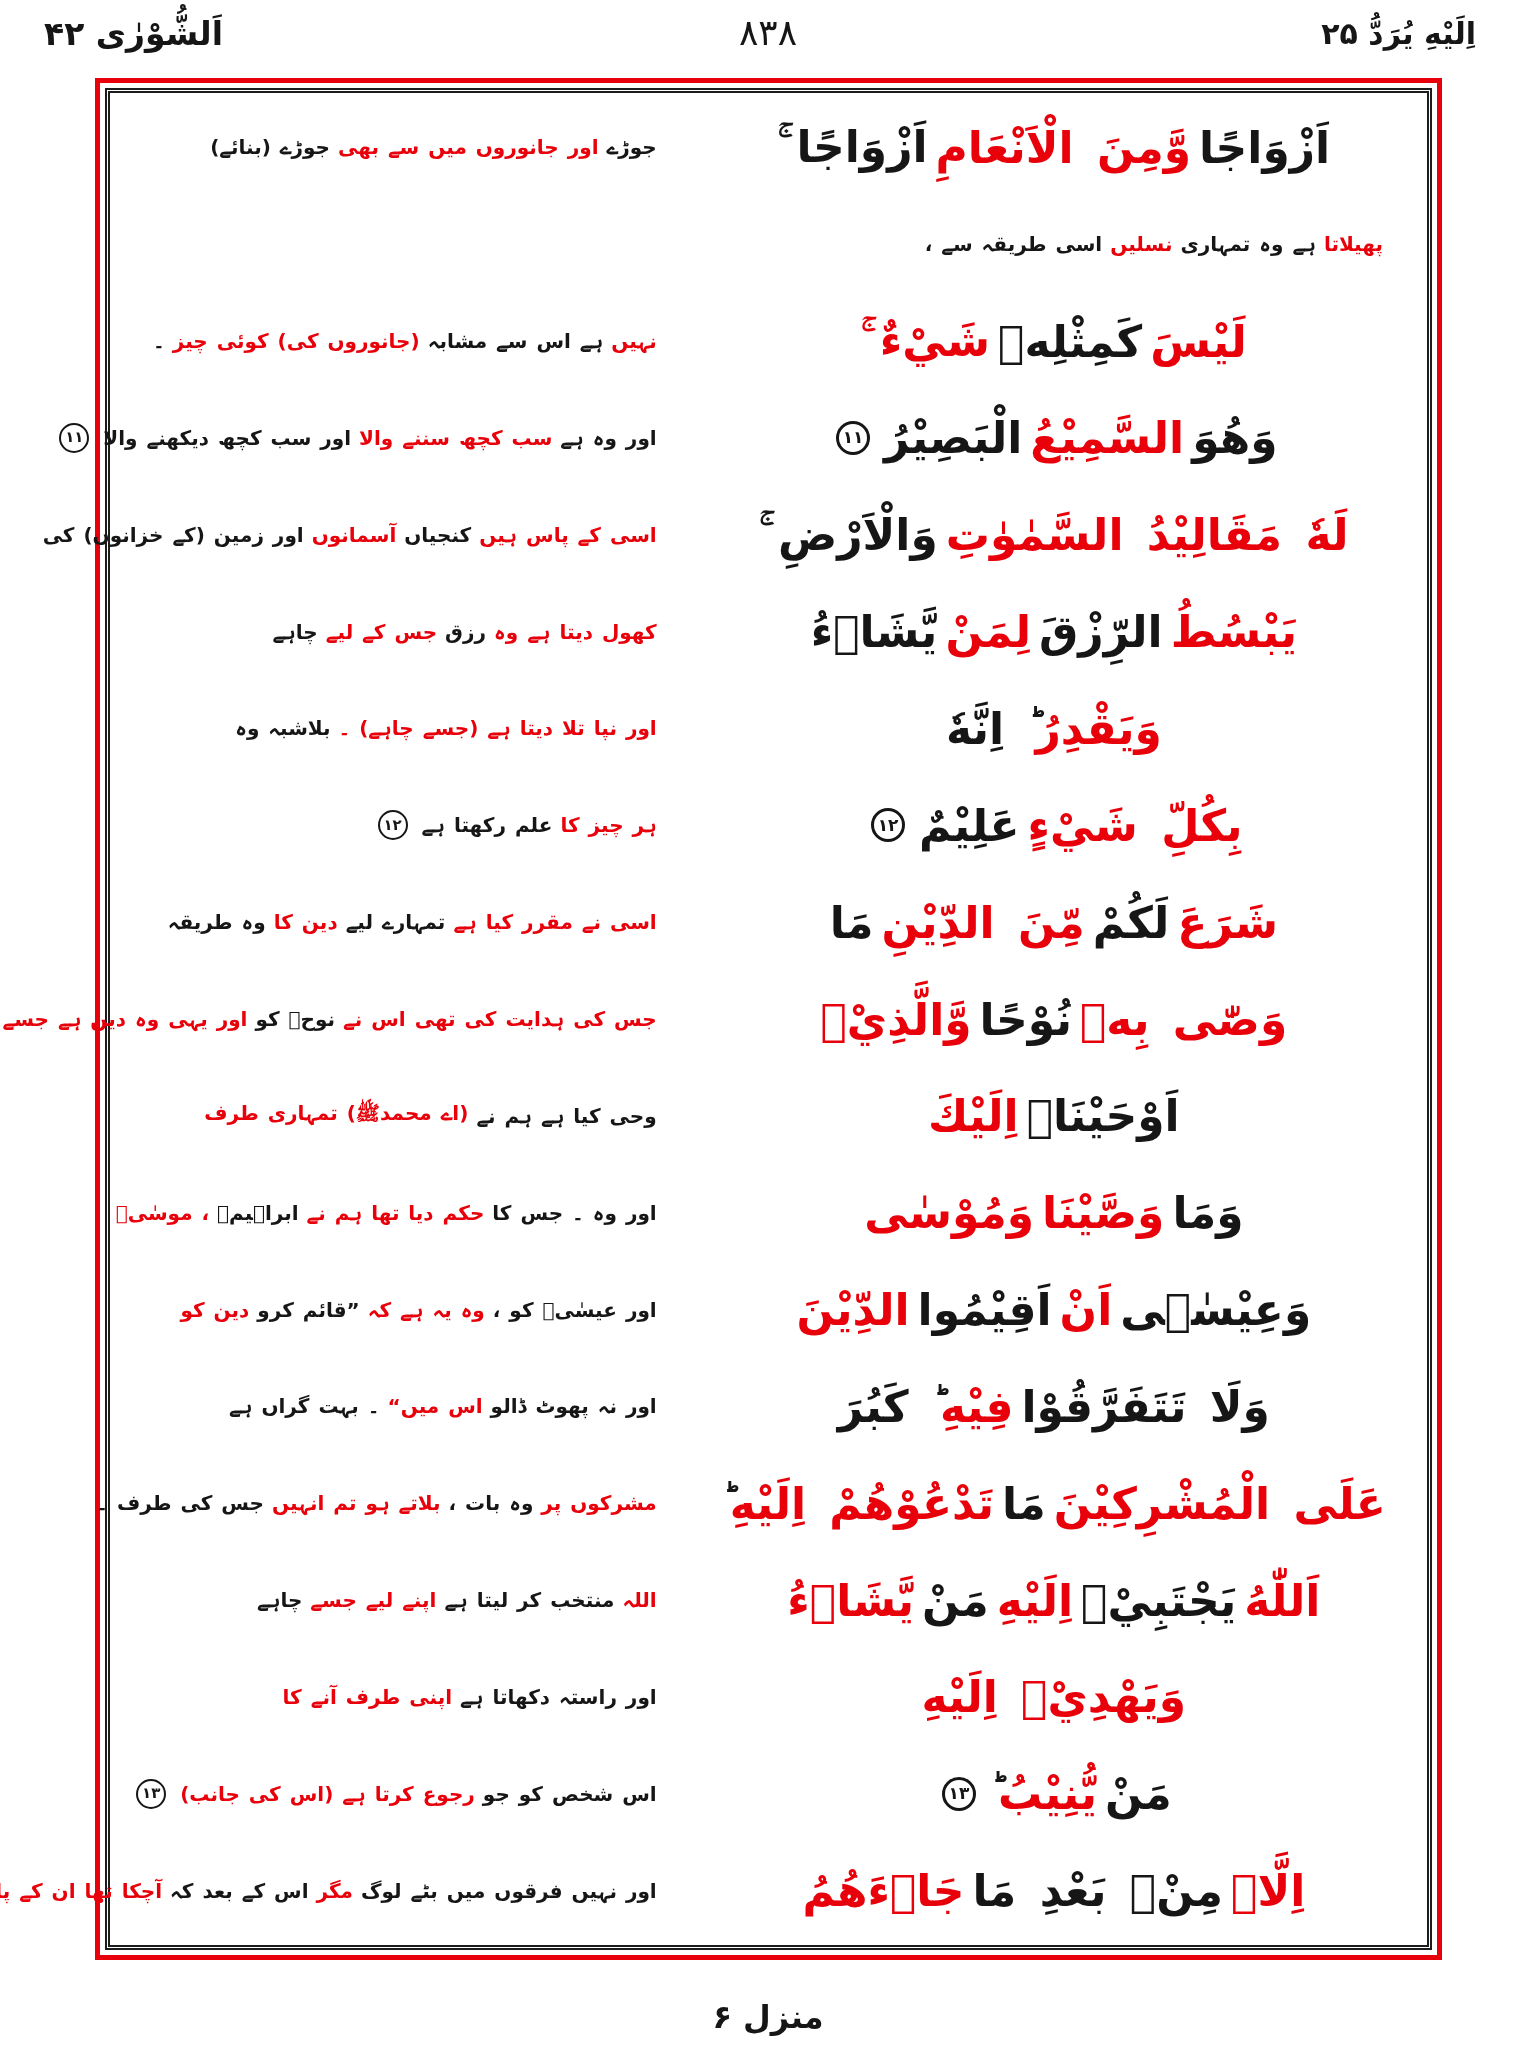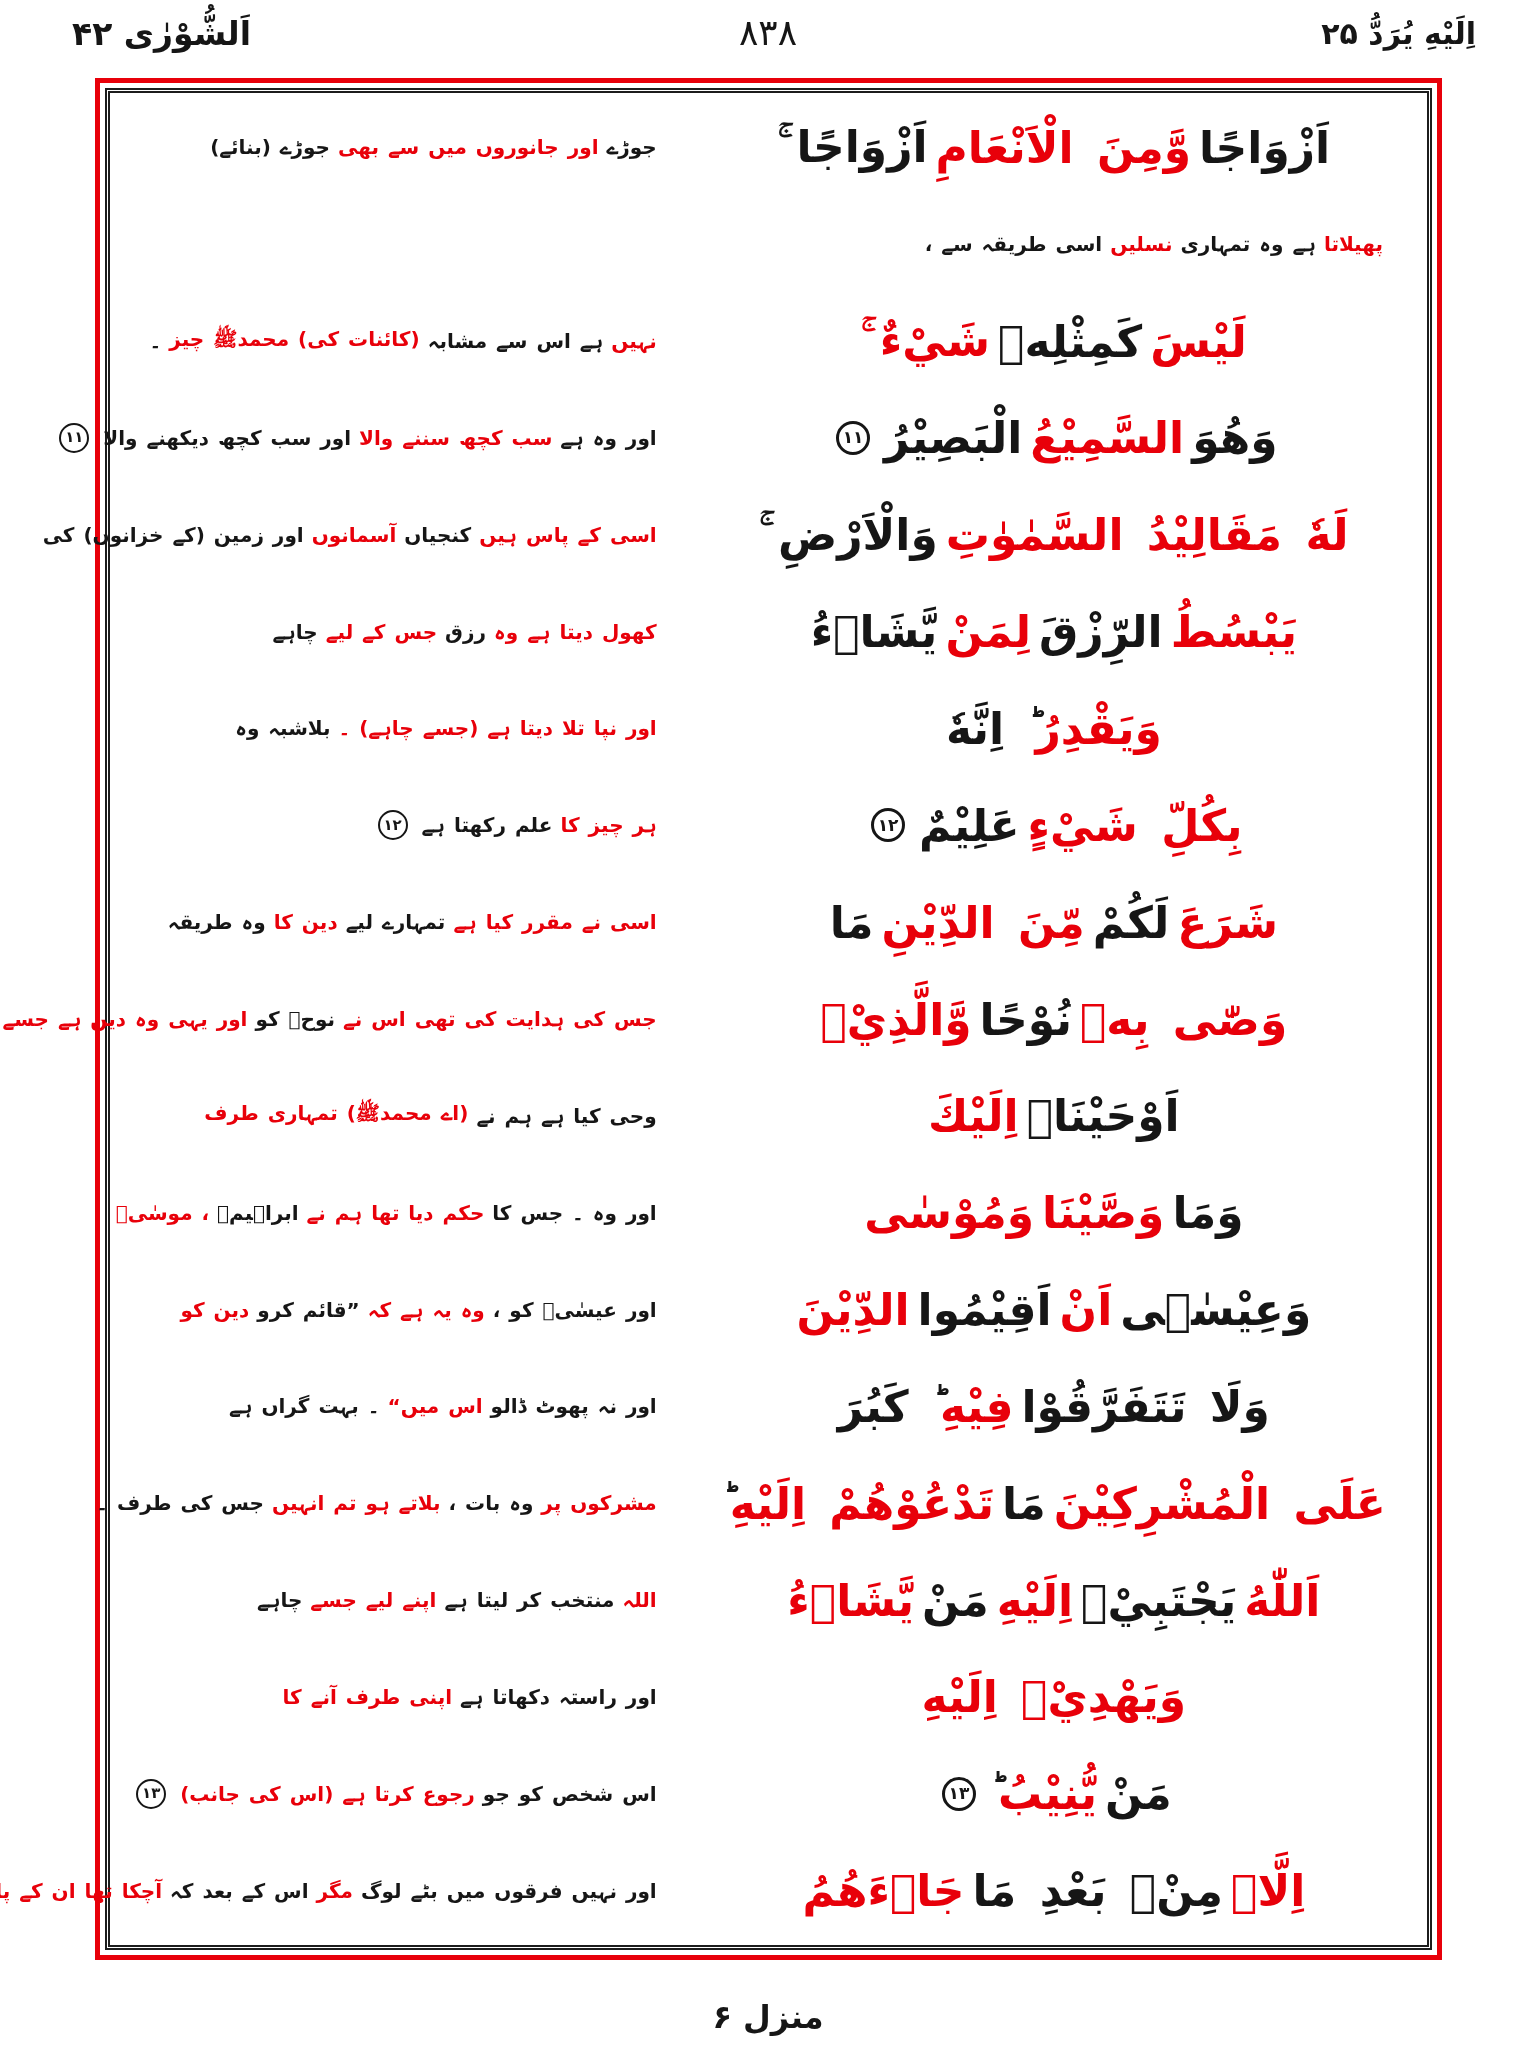--- a/index.html
+++ b/index.html
@@ -12,21 +12,21 @@
   html,body{background:#ffffff;}
   body{
     position:relative;
     width:1536px;height:2048px;
     font-family:"DejaVu Sans",sans-serif;
     color:var(--ink);
     overflow:hidden;
   }
   
   .hdr-left{
-    position:absolute;left:72px;top:14px;
+    position:absolute;left:44px;top:14px;
     font-size:33px;font-weight:bold;direction:rtl;white-space:nowrap;
   }
   .hdr-center{
     position:absolute;left:0;right:0;top:12px;
     text-align:center;font-size:36px;font-weight:normal;
   }
   .hdr-right{
     position:absolute;right:60px;top:16px;
     font-size:30px;font-weight:bold;direction:rtl;white-space:nowrap;
   }
@@ -121,21 +121,21 @@
           </div>
           <div class="row">
             <div class="cell cell-arabic">
               <span class="seg red">لَيْسَ</span>
               <span class="seg black">كَمِثْلِهٖ</span>
               <span class="seg red">شَيْءٌ ۚ</span>
             </div>
             <div class="cell cell-urdu">
               <span class="seg red">نہیں</span>
               <span class="seg black">ہے اس سے مشابہ</span>
-              <span class="seg red">(کائنات کی) محمدﷺ چیز</span>
+              <span class="seg red">(جانوروں کی) کوئی چیز</span>
               <span class="seg black">۔</span>
             </div>
           </div>
           <div class="row">
             <div class="cell cell-arabic">
               <span class="seg black">وَهُوَ</span>
               <span class="seg red">السَّمِيْعُ</span>
               <span class="seg black">الْبَصِيْرُ</span>
               <span class="vmark">۱۱</span>
             </div>

